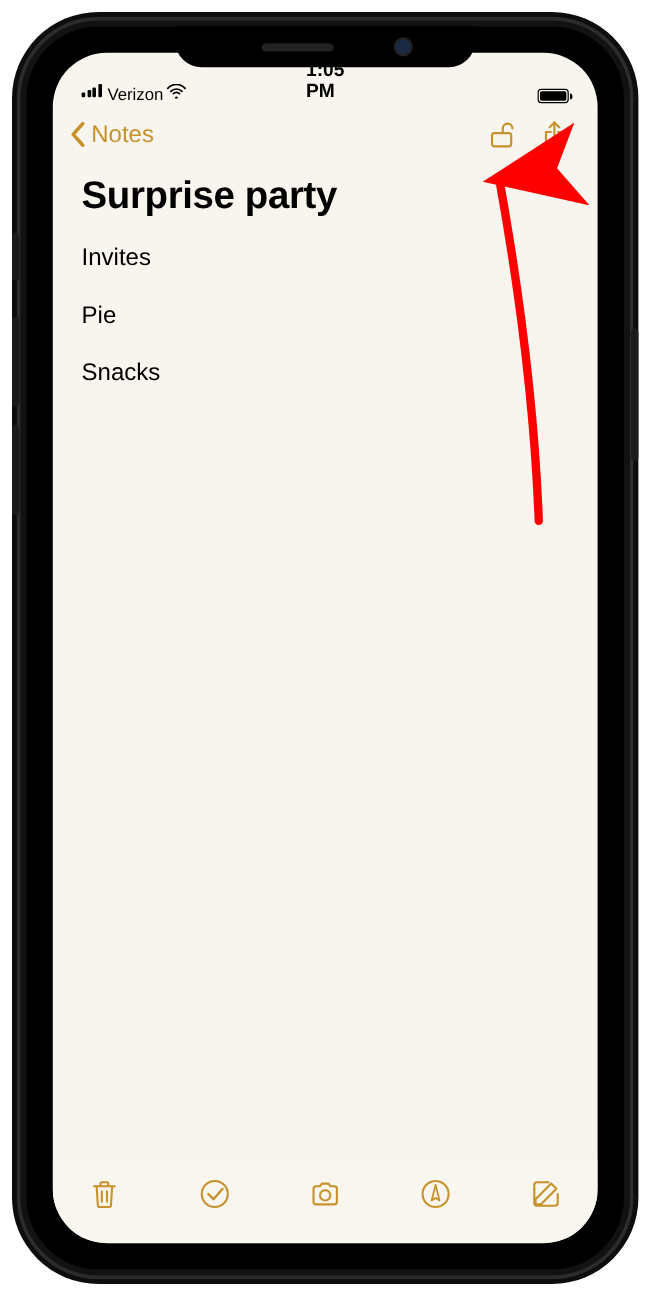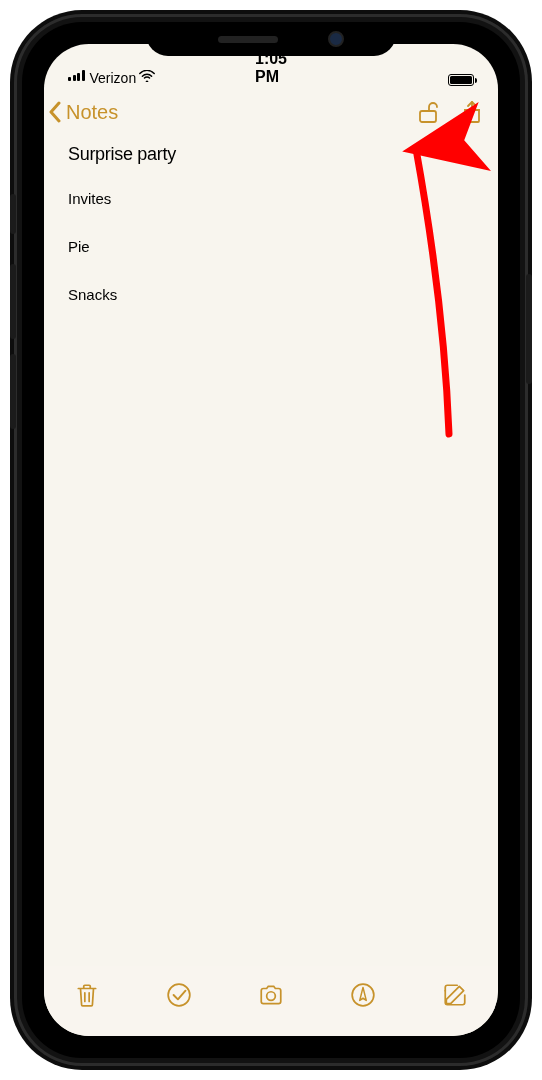--- a/index.html
+++ b/index.html
@@ -167,21 +167,21 @@
 
   
   .nav-bar {
     position:absolute;
     top:44px;
     left:0;
     right:0;
     height:48px;
     display:flex;
     align-items:center;
-    padding:0 4px;
+    padding:0 14px;
     box-sizing:border-box;
   }
   .back-btn {
     display:flex;
     align-items:center;
     color:#c7922b;
     font-size:20px;
   }
   .back-btn svg { width:14px; height:22px; margin-right:4px; }
   .nav-spacer { flex:1; }
@@ -197,27 +197,27 @@
 
   
   .note-body {
     position:absolute;
     top:100px;
     left:24px;
     right:24px;
     color:#000;
   }
   .note-title {
-    font-size:18px;
-    font-weight:400;
+    font-size:32px;
+    font-weight:700;
     margin:0 0 4px 0;
     letter-spacing:-0.3px;
   }
   .note-line {
-    font-size:15px;
+    font-size:20px;
     line-height:28px;
     margin-top:20px;
   }
 
   
   .toolbar {
     position:absolute;
     bottom:0;
     left:0;
     right:0;

